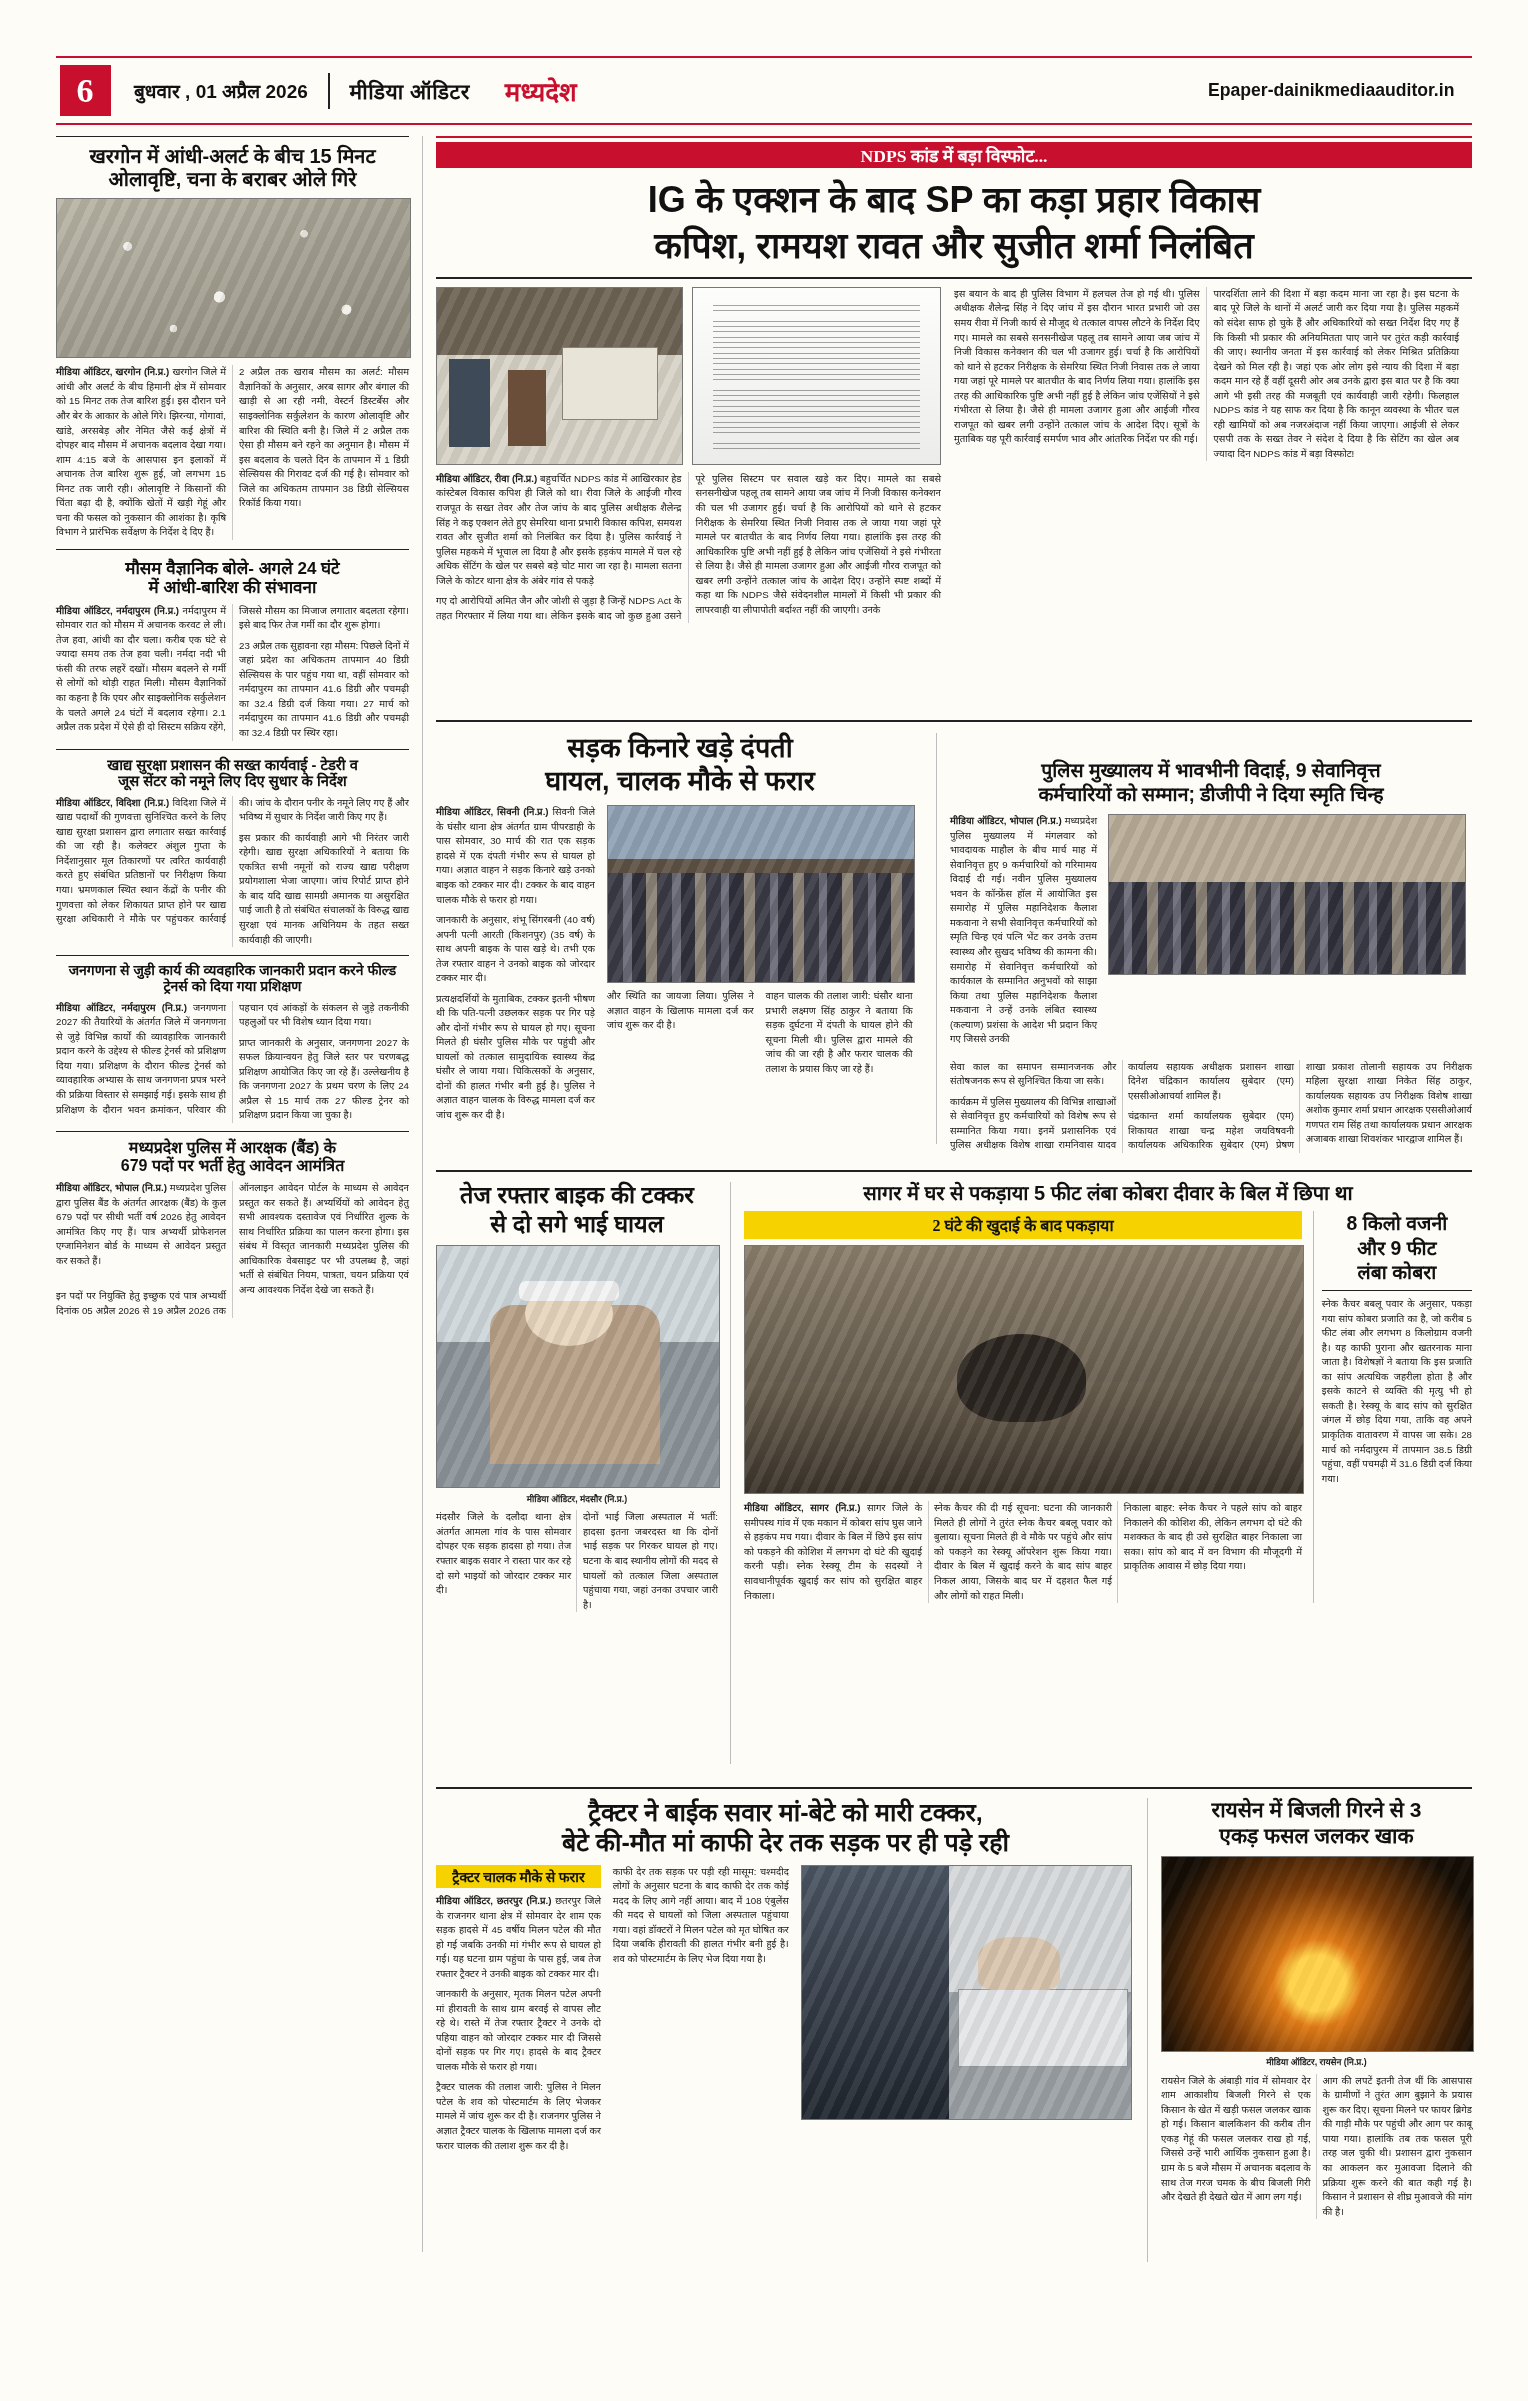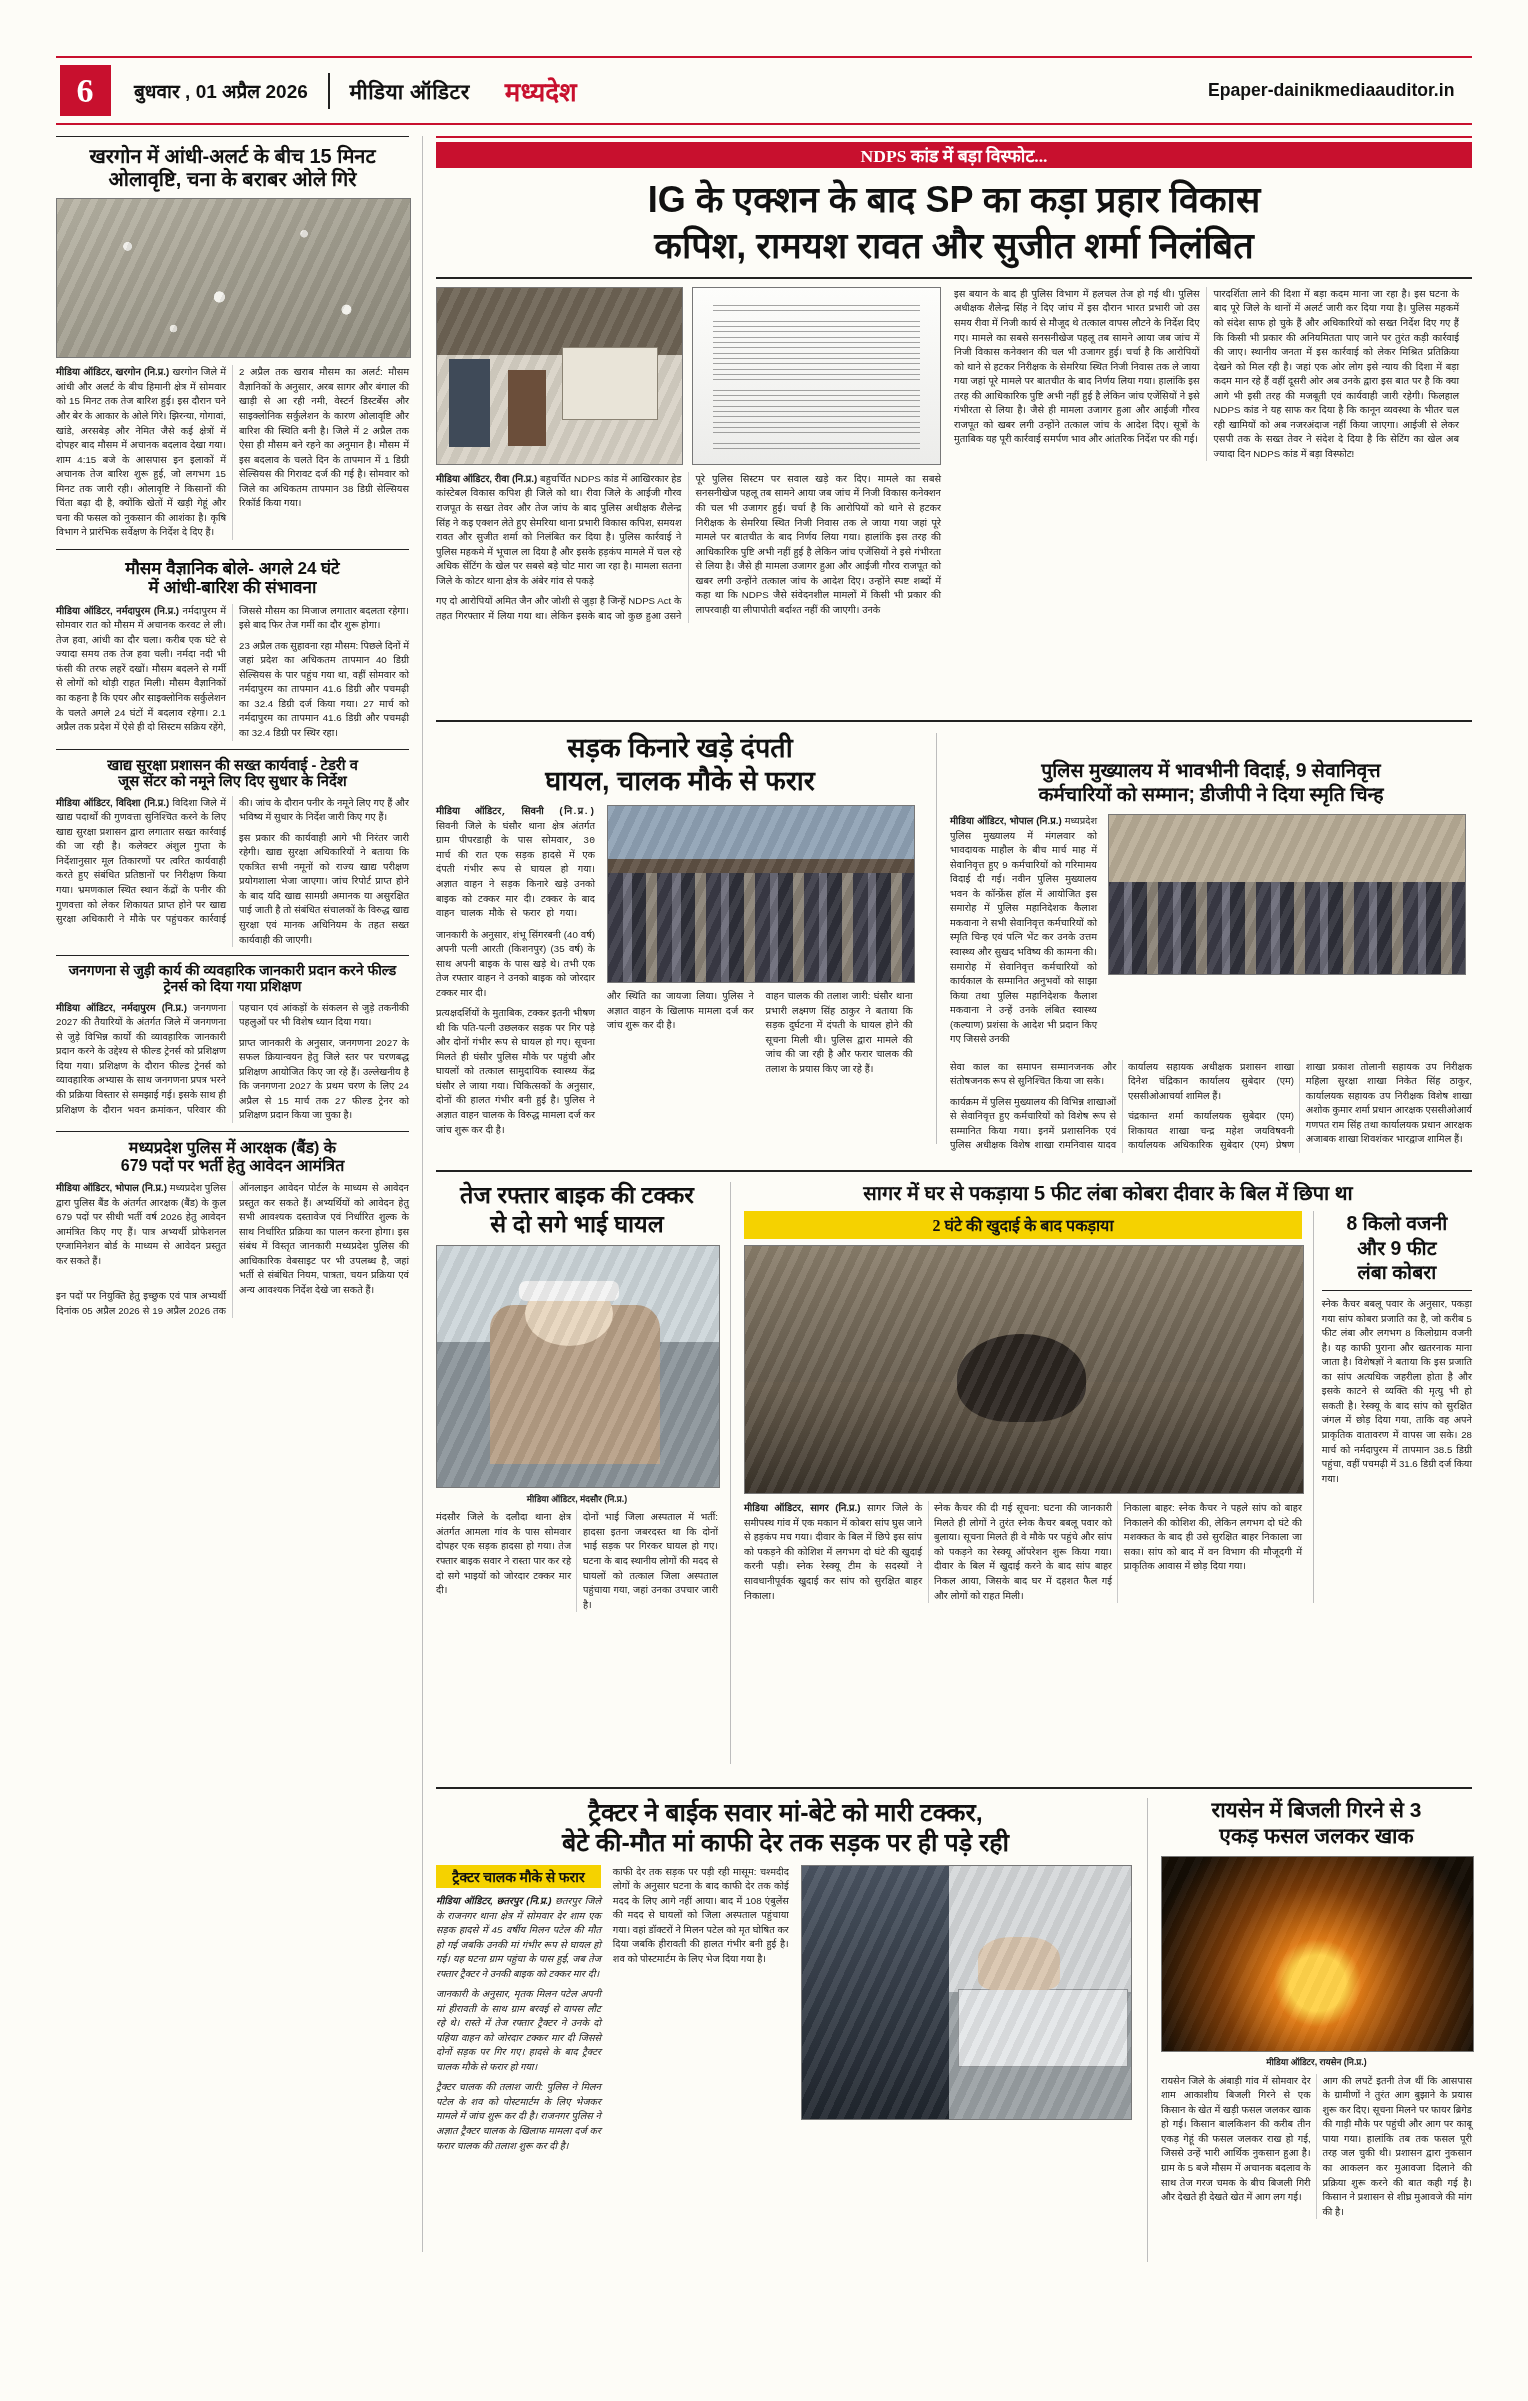--- a/index.html
+++ b/index.html
@@ -162,21 +162,21 @@
 
   <div class="hr-rule" style="left:436px;top:720px;width:1036px;height:1.8px;background:#222;"></div>
 
   <div style="position:absolute;left:436px;top:733px;width:488px;">
     <div class="hl" style="font-size:27px;text-align:center;">
       <div>सड़क किनारे खड़े दंपती</div>
       <div style="margin-top:2.4px;">घायल, चालक मौके से फरार</div>
     </div>
     <div style="display:flex;gap:11.8px;margin-top:9.4px;">
       <div style="width:159px;" class="body-txt">
-        <p style="margin:0 0 5.9px 0;font-family:Liberation Mono, monospace;"><b>मीडिया ऑडिटर, सिवनी (नि.प्र.)</b> <span>सिवनी जिले के घंसौर थाना क्षेत्र अंतर्गत ग्राम पीपरडाही के पास सोमवार, 30 मार्च की रात एक सड़क हादसे में एक दंपती गंभीर रूप से घायल हो गया। अज्ञात वाहन ने सड़क किनारे खड़े उनको बाइक को टक्कर मार दी। टक्कर के बाद वाहन चालक मौके से फरार हो गया।</span></p>
+        <p style="margin:0 0 5.9px 0;"><b>मीडिया ऑडिटर, सिवनी (नि.प्र.)</b> <span>सिवनी जिले के घंसौर थाना क्षेत्र अंतर्गत ग्राम पीपरडाही के पास सोमवार, 30 मार्च की रात एक सड़क हादसे में एक दंपती गंभीर रूप से घायल हो गया। अज्ञात वाहन ने सड़क किनारे खड़े उनको बाइक को टक्कर मार दी। टक्कर के बाद वाहन चालक मौके से फरार हो गया।</span></p>
         <p style="margin:0 0 5.9px 0;">जानकारी के अनुसार, शंभू सिंगरबनी (40 वर्ष) अपनी पत्नी आरती (किशनपुर) (35 वर्ष) के साथ अपनी बाइक के पास खड़े थे। तभी एक तेज रफ्तार वाहन ने उनको बाइक को जोरदार टक्कर मार दी।</p>
         <p style="margin:0;">प्रत्यक्षदर्शियों के मुताबिक, टक्कर इतनी भीषण थी कि पति-पत्नी उछलकर सड़क पर गिर पड़े और दोनों गंभीर रूप से घायल हो गए। सूचना मिलते ही घंसौर पुलिस मौके पर पहुंची और घायलों को तत्काल सामुदायिक स्वास्थ्य केंद्र घंसौर ले जाया गया। चिकित्सकों के अनुसार, दोनों की हालत गंभीर बनी हुई है। पुलिस ने अज्ञात वाहन चालक के विरुद्ध मामला दर्ज कर जांच शुरू कर दी है।</p>
       </div>
       <div style="width:306px;">
         <div class="photo ph-crowd frame" style="position:relative;width:306px;height:176px;">
           <div class="people"></div>
           <div class="overlaybits"></div>
         </div>
         <div style="display:flex;gap:11.8px;margin-top:5.9px;">
           <div class="body-txt" style="width:147px;">
@@ -268,21 +268,21 @@
   <div class="hr-rule" style="left:436px;top:1787px;width:1036px;height:1.8px;background:#222;"></div>
 
   <div style="position:absolute;left:436px;top:1798px;width:699px;">
     <div class="hl" style="font-size:25px;text-align:center;">
       <div>ट्रैक्टर ने बाईक सवार मां-बेटे को मारी टक्कर,</div>
       <div style="margin-top:2.4px;">बेटे की-मौत मां काफी देर तक सड़क पर ही पड़े रही</div>
     </div>
     <div style="display:flex;gap:11.8px;margin-top:8.2px;">
       <div style="width:165px;">
         <div class="yellowbar" style="height:23.5px;font-size:14px;">ट्रैक्टर चालक मौके से फरार</div>
-        <div class="body-txt" style="margin-top:5.9px;font-style:italic;">
+        <div class="body-txt" style="margin-top:5.9px;">
           <p style="margin:0 0 5.9px 0;"><b>मीडिया ऑडिटर, छतरपुर (नि.प्र.)</b> <span>छतरपुर जिले के राजनगर थाना क्षेत्र में सोमवार देर शाम एक सड़क हादसे में 45 वर्षीय मिलन पटेल की मौत हो गई जबकि उनकी मां गंभीर रूप से घायल हो गई। यह घटना ग्राम पहुंचा के पास हुई, जब तेज रफ्तार ट्रैक्टर ने उनकी बाइक को टक्कर मार दी।</span></p>
           <p style="margin:0 0 5.9px 0;">जानकारी के अनुसार, मृतक मिलन पटेल अपनी मां हीरावती के साथ ग्राम बरवई से वापस लौट रहे थे। रास्ते में तेज रफ्तार ट्रैक्टर ने उनके दो पहिया वाहन को जोरदार टक्कर मार दी जिससे दोनों सड़क पर गिर गए। हादसे के बाद ट्रैक्टर चालक मौके से फरार हो गया।</p>
           <p style="margin:0;">ट्रैक्टर चालक की तलाश जारी: पुलिस ने मिलन पटेल के शव को पोस्टमार्टम के लिए भेजकर मामले में जांच शुरू कर दी है। राजनगर पुलिस ने अज्ञात ट्रैक्टर चालक के खिलाफ मामला दर्ज कर फरार चालक की तलाश शुरू कर दी है।</p>
         </div>
       </div>
       <div style="width:176px;" class="body-txt">
         <p style="margin:0;">काफी देर तक सड़क पर पड़ी रही मासूम: चश्मदीद लोगों के अनुसार घटना के बाद काफी देर तक कोई मदद के लिए आगे नहीं आया। बाद में 108 एंबुलेंस की मदद से घायलों को जिला अस्पताल पहुंचाया गया। वहां डॉक्टरों ने मिलन पटेल को मृत घोषित कर दिया जबकि हीरावती की हालत गंभीर बनी हुई है। शव को पोस्टमार्टम के लिए भेज दिया गया है।</p>
       </div>
       <div style="width:329px;">
         <div class="photo ph-amb frame" style="position:relative;width:329px;height:253px;">

